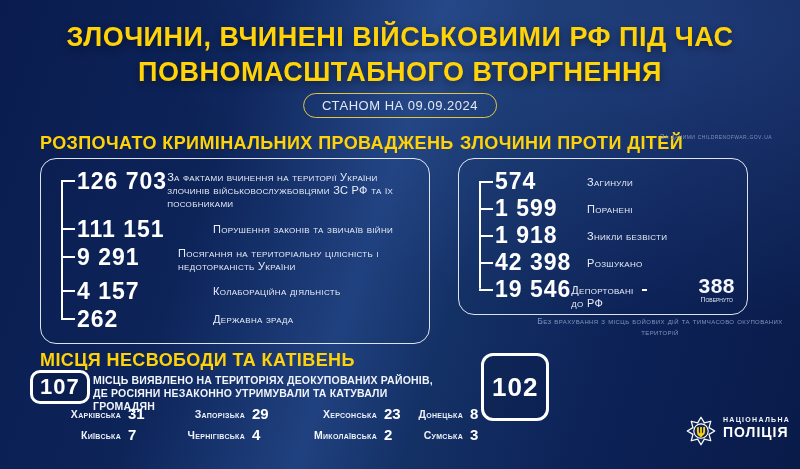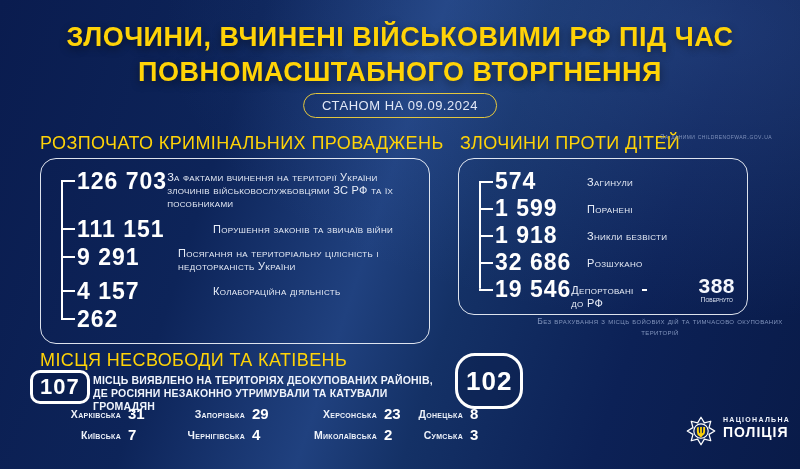--- a/index.html
+++ b/index.html
@@ -21,21 +21,21 @@
     color:#ffd307; letter-spacing:0.5px;
     text-shadow:0 3px 8px rgba(0,0,0,0.45);
   }
   .date-pill {
     position:absolute; top:93px; left:50%; transform:translateX(-50%);
     border:1.5px solid #e3c63e; border-radius:16px;
     padding:4px 18px; font-size:13px; letter-spacing:0.5px; color:#e2e8f6;
   }
 
   .sec-h {
-    position:absolute; font-size:18px; font-weight:normal; color:#ffd307;
+    position:absolute; font-size:18px; font-weight:bold; color:#ffd307;
     letter-spacing:0.4px;
   }
   .h-left { left:40px; top:133px; }
   .h-right { left:460px; top:133px; }
   .src-note {
     position:absolute; left:660px; top:132px; width:120px;
     font-size:7.5px; line-height:9px; color:#7e90ba;
     font-variant:small-caps; letter-spacing:0.4px;
   }
 
@@ -88,21 +88,21 @@
   }
 
   
   .h-places { left:40px; top:350px; }
   .badge {
     position:absolute; border:3px solid #fff; border-radius:10px;
     font-weight:bold; color:#fff; letter-spacing:1px;
     background:rgba(10,26,70,0.35); text-align:center;
   }
   .badge-107 { left:30px; top:370px; font-size:22px; line-height:26px; padding:1px 7px; }
-  .badge-102 { left:455px; top:353px; font-size:26px; line-height:30px; padding:10px 8px; border-width:3.5px; border-radius:20px; }
+  .badge-102 { left:481px; top:353px; font-size:26px; line-height:30px; padding:16px 8px; border-width:3.5px; border-radius:12px; }
 
   .places-desc {
     position:absolute; left:93px; top:374px; width:345px;
     font-size:10.5px; line-height:13px; font-weight:bold; color:#f0f4fc;
     letter-spacing:0.2px;
   }
   .regions {
     position:absolute; left:36px; top:405px; width:402px;
     display:grid; grid-template-columns:118px 124px 132px 86px; row-gap:4px;
   }
@@ -152,20 +152,21 @@
       <div class="row h30">
         <div class="num">9 291</div>
         <div class="desc pt0">Посягання на територіальну цілісність і недоторканість України</div>
       </div>
       <div class="row h24">
         <div class="num">4 157</div>
         <div class="desc pt5">Колабораційна діяльність</div>
       </div>
       <div class="row h22">
         <div class="num">262</div>
+        <div class="desc pt5">Державна зрада</div>
       </div>
     </div>
   </div>
 
   <div class="sec-h h-right">ЗЛОЧИНИ ПРОТИ ДІТЕЙ</div>
   <div class="src-note">За даними childrenofwar.gov.ua</div>
 
   <div class="box box-right">
     <div class="rows">
       <div class="vline vl-right"></div>
@@ -175,21 +176,21 @@
       </div>
       <div class="row h25">
         <div class="num">1 599</div>
         <div class="desc pt6">Поранені</div>
       </div>
       <div class="row h25">
         <div class="num">1 918</div>
         <div class="desc pt6">Зникли безвісти</div>
       </div>
       <div class="row h25">
-        <div class="num">32 686</div>
+        <div class="num">42 398</div>
         <div class="desc pt6">Розшукано</div>
       </div>
       <div class="row h25">
         <div class="num">19 546</div>
         <div class="desc pt6">Депортовані до РФ</div>
         <div class="dash"></div>
         <div class="returned">
           <div class="rnum">388</div>
           <div class="rlab">Повернуто</div>
         </div>

